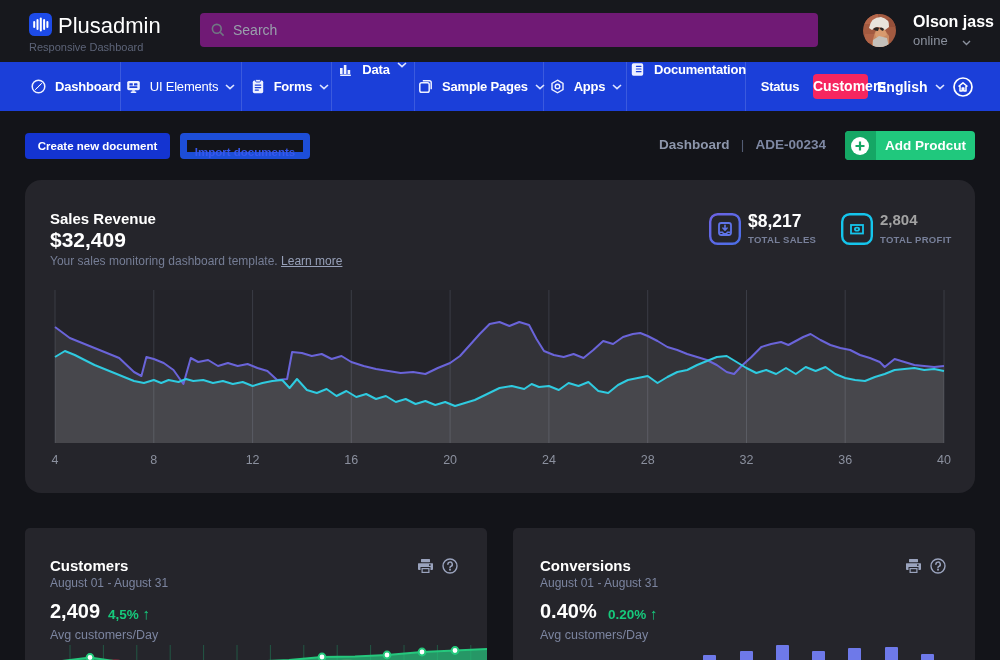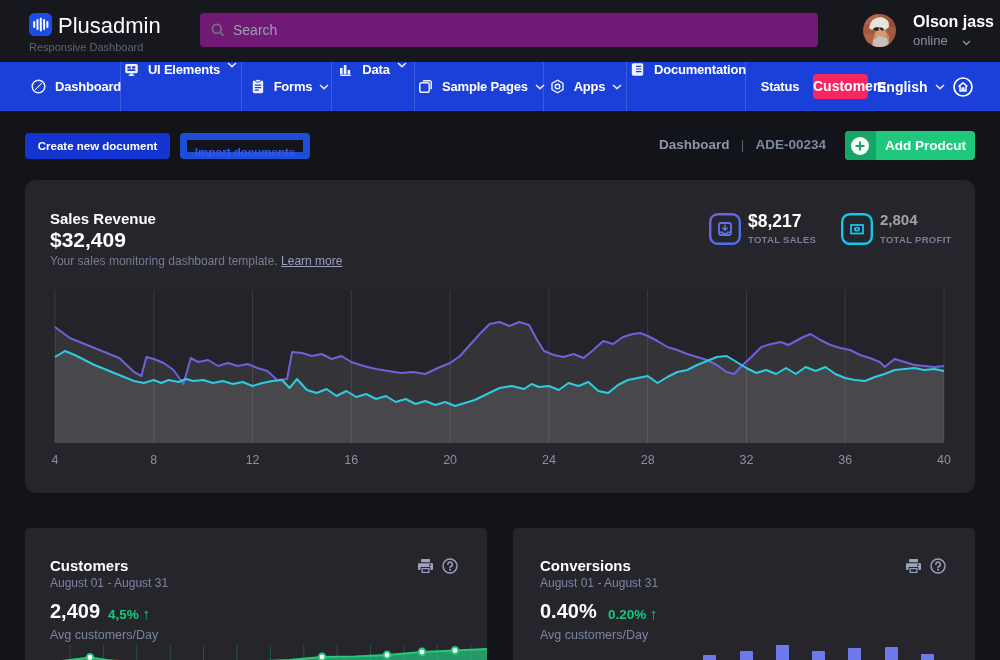--- a/index.html
+++ b/index.html
@@ -62,21 +62,21 @@
     <div class="abs" style="left:414px;top:0;width:1px;height:49px;background:rgba(255,255,255,0.14)"></div>
     <div class="abs" style="left:543px;top:0;width:1px;height:49px;background:rgba(255,255,255,0.14)"></div>
     <div class="abs" style="left:625.5px;top:0;width:1px;height:49px;background:rgba(255,255,255,0.14)"></div>
     <div class="abs" style="left:745px;top:0;width:1px;height:49px;background:rgba(255,255,255,0.14)"></div>
   <div class="abs" style="left:33px;top:0;width:86px;height:49px;display:flex;align-items:center;justify-content:center;white-space:nowrap;color:#fff;font-size:13px;letter-spacing:-0.2px;font-weight:bold"><span style="display:inline-flex;margin-right:9px">
         <svg width="15" height="15" viewBox="0 0 15 15">
           <circle cx="7.5" cy="7.5" r="6.3" fill="none" stroke="#eef1ff" stroke-width="1.5"></circle>
           <path d="M4.4 10.6 Q6 8.6 10.6 4.4 Q9 6.4 4.4 10.6 Z" fill="#fff" stroke="#fff" stroke-width="1"></path>
         </svg>
       </span>Dashboard</div>
-    <div class="abs" style="left:120px;top:0;width:121px;height:49px;display:flex;align-items:flex-start;justify-content:center;white-space:nowrap;color:#fff;font-size:13px;letter-spacing:-0.2px;font-weight:bold"><span style="display:inline-flex;margin-right:9px">
+    <div class="abs" style="left:120px;top:0;width:121px;height:49px;display:flex;align-items:center;justify-content:center;white-space:nowrap;color:#fff;font-size:13px;letter-spacing:-0.2px;font-weight:normal"><span style="display:inline-flex;margin-right:9px">
         <svg width="15" height="15" viewBox="0 0 15 15">
           <rect x="1.2" y="2" width="12.6" height="9.2" rx="1.6" fill="#eef1ff"></rect>
           <rect x="3.4" y="4.2" width="3.4" height="2.2" rx="0.5" fill="#1b3fd9"></rect>
           <rect x="8" y="4.2" width="3.4" height="2.2" rx="0.5" fill="#1b3fd9"></rect>
           <rect x="3.4" y="7.3" width="8" height="1.6" rx="0.5" fill="#1b3fd9"></rect>
           <rect x="6.2" y="11.2" width="2.6" height="1.6" fill="#eef1ff"></rect>
           <rect x="4.6" y="12.6" width="5.8" height="1.4" rx="0.7" fill="#eef1ff"></rect>
         </svg>
       </span>UI Elements<svg width="10" height="6" viewBox="0 0 10 6" style="margin-left:7px">
         <path d="M1 1l4 3.6L9 1" fill="none" stroke="#dfe5ff" stroke-width="1.6"></path>
@@ -153,21 +153,21 @@
 <div class="abs" style="left:560px;top:137px;width:266px;text-align:right;font-size:13.5px;color:#8d96ab"><span class="b">Dashboard</span> &nbsp; <span style="color:#525c74">|</span> &nbsp; <span class="b" style="color:#7e88a3">ADE-00234</span></div>
 <div class="abs" style="left:845px;top:131px;width:130px;height:29px;border-radius:4px;overflow:hidden;background:#20c87d">
   <div class="abs" style="left:0;top:0;width:31px;height:29px;background:#15a765"></div>
   <svg class="abs" style="left:6px;top:5.5px" width="18" height="18" viewBox="0 0 18 18">
     <circle cx="9" cy="9" r="9" fill="#fff"></circle>
     <path d="M9 4.5v9M4.5 9h9" stroke="#15a765" stroke-width="2.2"></path>
   </svg>
   <div class="abs b" style="left:31px;top:0;width:99px;text-align:center;line-height:29px;color:#fff;font-size:13.5px">Add Prodcut</div>
 </div>
 
-<div class="abs" style="left:25px;top:180px;width:950px;height:313px;background:#25252b;border-radius:11px">
+<div class="abs" style="left:25px;top:180px;width:950px;height:313px;background:#25252b;border-radius:16px">
   <div class="abs b" style="left:25px;top:30px;color:#fff;font-size:15px">Sales Revenue</div>
   <div class="abs b" style="left:25px;top:48px;color:#fff;font-size:21px">$32,409</div>
   <div class="abs" style="left:25px;top:74px;font-size:12px;color:#757d95">Your sales monitoring dashboard template. <span style="color:#97a0b8;text-decoration:underline">Learn more</span></div>
 
   <svg class="abs" style="left:684px;top:33px" width="32" height="32" viewBox="0 0 32 32">
     <defs>
         <linearGradient id="pg" x1="0" y1="0" x2="1" y2="1">
           <stop offset="0" stop-color="#6d63e4"></stop>
           <stop offset="1" stop-color="#4b6fe8"></stop>
         </linearGradient>

